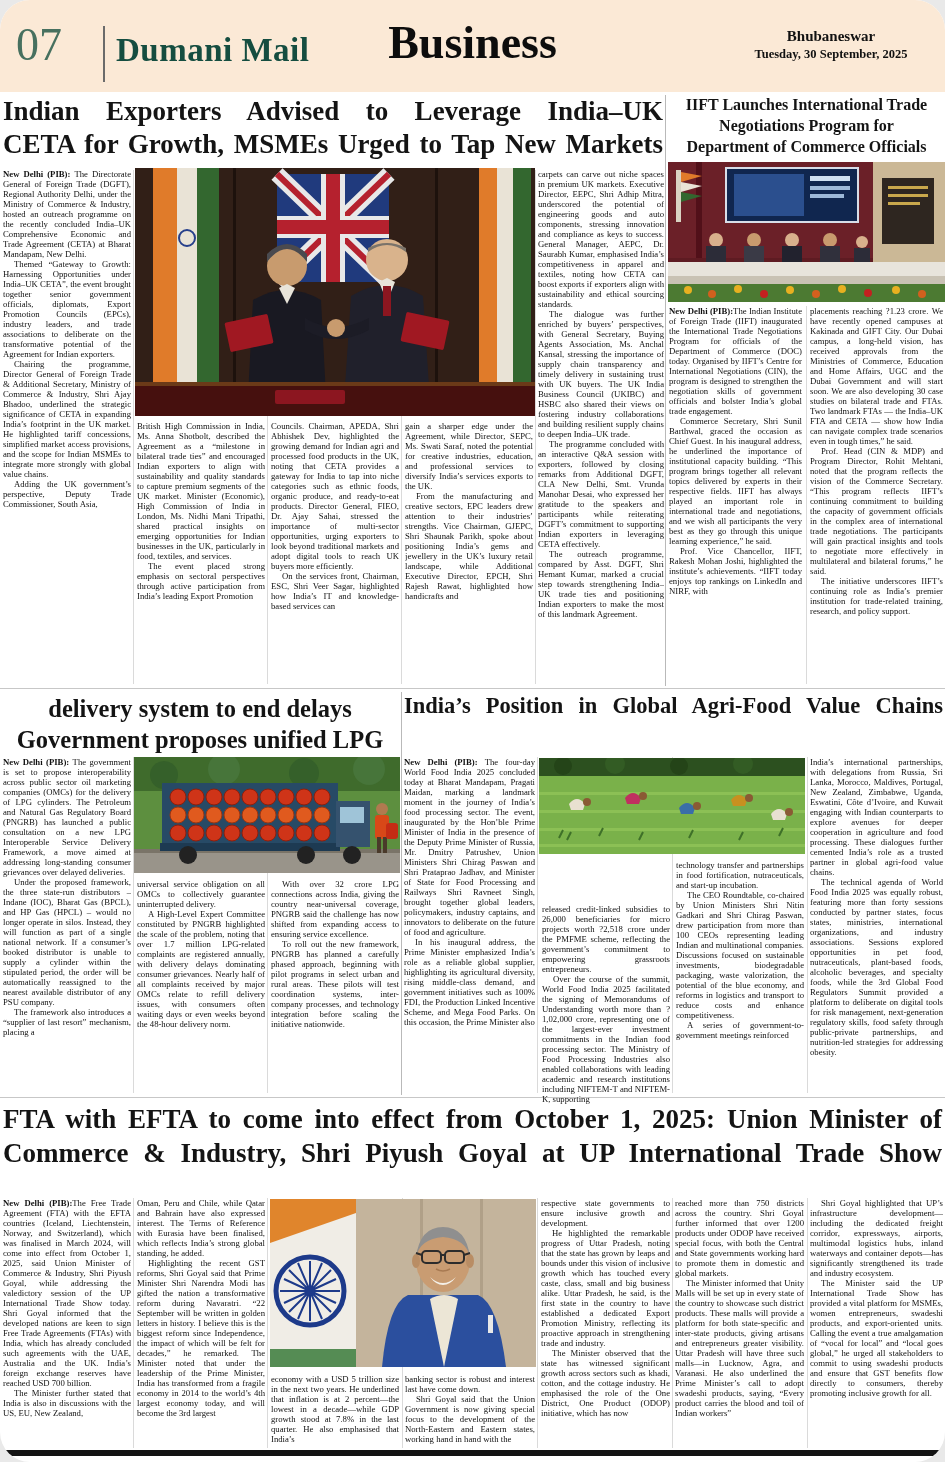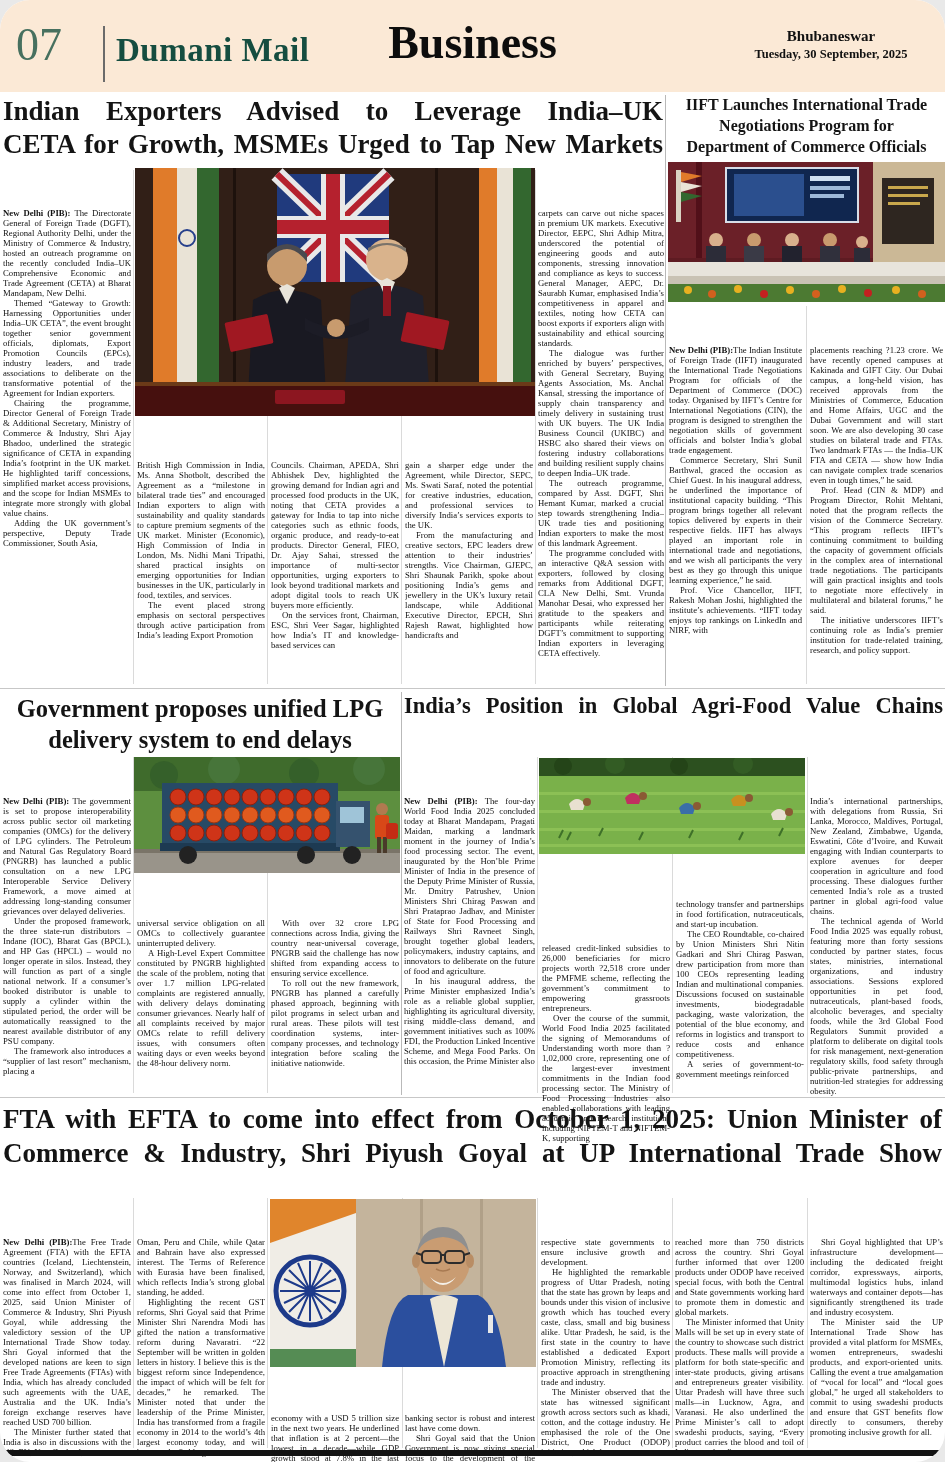--- a/index.html
+++ b/index.html
@@ -17,21 +17,21 @@
   
   .hl{position:absolute;font-weight:bold;color:#141414;}
   .hl .ln{display:block;text-align:justify;text-align-last:justify;}
   .hl .lnc{display:block;text-align:center;white-space:nowrap;}
   .hl-ceta{left:3px;top:95px;width:660px;font-size:27px;line-height:1.22;}
   .hl-iift{left:668px;top:95px;width:277px;font-size:16px;line-height:1.3;}
   .hl-lpg{left:0;top:694px;width:400px;font-size:24.5px;line-height:1.25;}
   .hl-wfi{left:404px;top:692px;width:539px;font-size:22.5px;line-height:1.28;}
   .hl-fta{left:3px;top:1103px;width:939px;font-size:27px;line-height:1.25;}
   
-  .col{position:absolute;width:128px;font-size:8.7px;line-height:10px;text-align:justify;overflow:hidden;margin-top:39px;}
+  .col{position:absolute;width:128px;font-size:8.7px;line-height:10px;text-align:justify;overflow:hidden;}
   .col p{margin:0;}
   .col p.ind{text-indent:11px;}
   .col b{font-weight:bold;}
   
   .vrule{position:absolute;width:1px;background:#b9b9b9;}
   .grule{position:absolute;width:1px;background:#dadada;}
   .hrule{position:absolute;left:0;width:945px;height:1px;background:#c7c7c7;}
   .botbar{position:absolute;left:0;top:1450px;width:945px;height:6px;background:#131313;}
   .photo{position:absolute;display:block;}
 </style>
@@ -138,22 +138,22 @@
     <p>Councils. Chairman, APEDA, Shri Abhishek Dev, highlighted the growing demand for Indian agri and processed food products in the UK, noting that CETA provides a gateway for India to tap into niche categories such as ethnic foods, organic produce, and ready-to-eat products. Director General, FIEO, Dr. Ajay Sahai, stressed the importance of multi-sector opportunities, urging exporters to look beyond traditional markets and adopt digital tools to reach UK buyers more efficiently.</p>
     <p class="ind">On the services front, Chairman, ESC, Shri Veer Sagar, highlighted how India’s IT and knowledge-based services can</p>
   </div>
   <div class="col" style="left:405px;top:421px;height:263px;">
     <p>gain a sharper edge under the Agreement, while Director, SEPC, Ms. Swati Saraf, noted the potential for creative industries, education, and professional services to diversify India’s services exports to the UK.</p>
     <p class="ind">From the manufacturing and creative sectors, EPC leaders drew attention to their industries’ strengths. Vice Chairman, GJEPC, Shri Shaunak Parikh, spoke about positioning India’s gems and jewellery in the UK’s luxury retail landscape, while Additional Executive Director, EPCH, Shri Rajesh Rawat, highlighted how handicrafts and</p>
   </div>
   <div class="col" style="left:538px;top:169px;width:126px;height:516px;">
     <p>carpets can carve out niche spaces in premium UK markets. Executive Director, EEPC, Shri Adhip Mitra, underscored the potential of engineering goods and auto components, stressing innovation and compliance as keys to success. General Manager, AEPC, Dr. Saurabh Kumar, emphasised India’s competitiveness in apparel and textiles, noting how CETA can boost exports if exporters align with sustainability and ethical sourcing standards.</p>
     <p class="ind">The dialogue was further enriched by buyers’ perspectives, with General Secretary, Buying Agents Association, Ms. Anchal Kansal, stressing the importance of supply chain transparency and timely delivery in sustaining trust with UK buyers. The UK India Business Council (UKIBC) and HSBC also shared their views on fostering industry collaborations and building resilient supply chains to deepen India–UK trade.</p>
+    <p class="ind">The programme concluded with an interactive Q&amp;A session with exporters, followed by closing remarks from Additional DGFT, CLA New Delhi, Smt. Vrunda Manohar Desai, who expressed her gratitude to the speakers and participants while reiterating DGFT’s commitment to supporting Indian exporters in leveraging CETA effectively.</p>
     <p class="ind">The outreach programme, compared by Asst. DGFT, Shri Hemant Kumar, marked a crucial step towards strengthening India–UK trade ties and positioning Indian exporters to make the most of this landmark Agreement.</p>
-    <p class="ind">The programme concluded with an interactive Q&amp;A session with exporters, followed by closing remarks from Additional DGFT, CLA New Delhi, Smt. Vrunda Manohar Desai, who expressed her gratitude to the speakers and participants while reiterating DGFT’s commitment to supporting Indian exporters in leveraging CETA effectively.</p>
   </div>
 
   <div class="hl hl-iift">
     <span class="lnc">IIFT Launches International Trade</span>
     <span class="lnc">Negotiations Program for</span>
     <span class="lnc">Department of Commerce Officials</span>
   </div>
 
   <svg class="photo" style="left:668px;top:162px;" width="277" height="140" viewBox="0 0 277 140">
     <rect width="277" height="140" fill="#5e1b22"></rect>
@@ -210,22 +210,22 @@
     <p class="ind">Commerce Secretary, Shri Sunil Barthwal, graced the occasion as Chief Guest. In his inaugural address, he underlined the importance of institutional capacity building. “This program brings together all relevant topics delivered by experts in their respective fields. IIFT has always played an important role in international trade and negotiations, and we wish all participants the very best as they go through this unique learning experience,” he said.</p>
     <p class="ind">Prof. Vice Chancellor, IIFT, Rakesh Mohan Joshi, highlighted the institute’s achievements. “IIFT today enjoys top rankings on LinkedIn and NIRF, with</p>
   </div>
   <div class="col" style="left:810px;top:306px;width:133px;height:380px;">
     <p>placements reaching ?1.23 crore. We have recently opened campuses at Kakinada and GIFT City. Our Dubai campus, a long-held vision, has received approvals from the Ministries of Commerce, Education and Home Affairs, UGC and the Dubai Government and will start soon. We are also developing 30 case studies on bilateral trade and FTAs. Two landmark FTAs — the India–UK FTA and CETA — show how India can navigate complex trade scenarios even in tough times,” he said.</p>
     <p class="ind">Prof. Head (CIN &amp; MDP) and Program Director, Rohit Mehtani, noted that the program reflects the vision of the Commerce Secretary. “This program reflects IIFT’s continuing commitment to building the capacity of government officials in the complex area of international trade negotiations. The participants will gain practical insights and tools to negotiate more effectively in multilateral and bilateral forums,” he said.</p>
     <p class="ind">The initiative underscores IIFT’s continuing role as India’s premier institution for trade-related training, research, and policy support.</p>
   </div>
 
   <div class="hl hl-lpg">
+    <span class="lnc">delivery system to end delays</span>
     <span class="lnc">Government proposes unified LPG</span>
-    <span class="lnc">delivery system to end delays</span>
   </div>
 
   <svg class="photo" style="left:134px;top:757px;" width="266" height="116" viewBox="0 0 266 116">
     <rect width="266" height="116" fill="#5d8f3f"></rect>
     <rect x="0" y="0" width="266" height="34" fill="#3f6b2c"></rect>
     <circle cx="30" cy="18" r="14" fill="#35602a"></circle>
       <circle cx="90" cy="12" r="16" fill="#47753a"></circle>
     <circle cx="170" cy="16" r="15" fill="#35602a"></circle>
       <circle cx="235" cy="12" r="16" fill="#47753a"></circle>
     <rect x="0" y="94" width="266" height="22" fill="#99948a"></rect>

